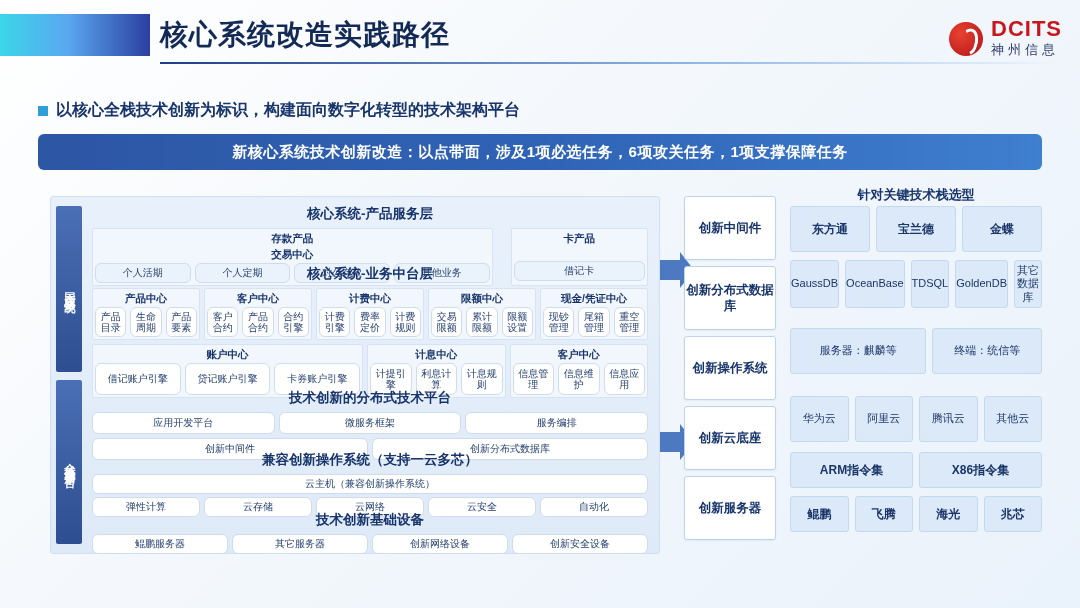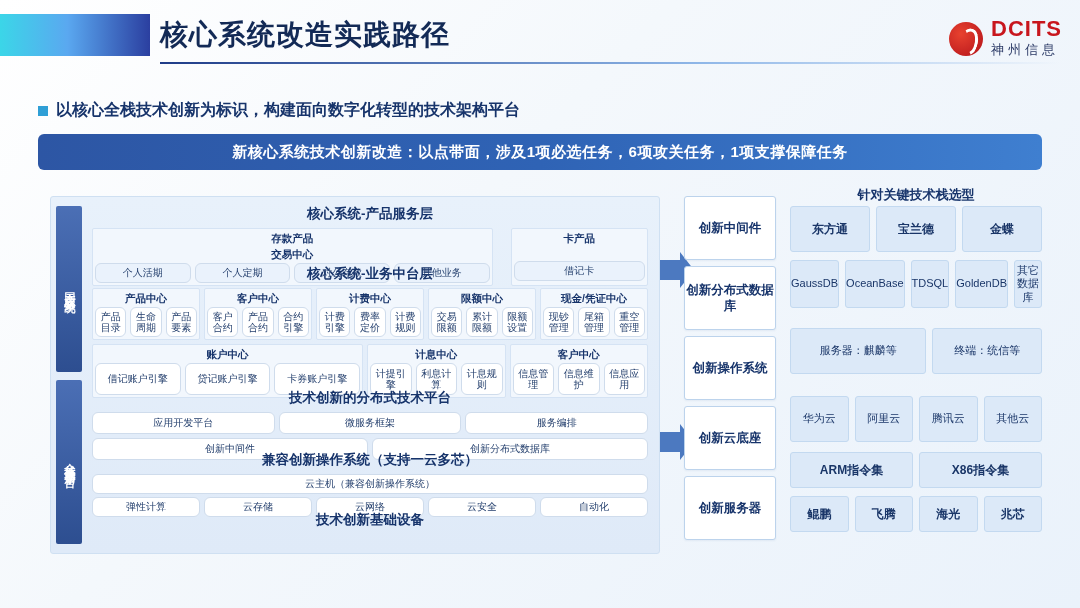--- a/index.html
+++ b/index.html
@@ -285,20 +285,26 @@
     <div class="cell" style="flex:1;height:18px">弹性计算</div>
     <div class="cell" style="flex:1;height:18px">云存储</div>
     <div class="cell" style="flex:1;height:18px">云网络</div>
     <div class="cell" style="flex:1;height:18px">云安全</div>
     <div class="cell" style="flex:1;height:18px">自动化</div>
   </div>
 </div>
 
 <div id="infra">
   <div class="sec-title">技术创新基础设备</div>
+  <div class="row" style="margin-top:2px">
+    <div class="cell" style="flex:1;height:18px">鲲鹏服务器</div>
+    <div class="cell" style="flex:1;height:18px">其它服务器</div>
+    <div class="cell" style="flex:1;height:18px">创新网络设备</div>
+    <div class="cell" style="flex:1;height:18px">创新安全设备</div>
+  </div>
 </div>
 
 <div class="arrow" style="left:660px;top:252px">
   <svg width="34" height="36" viewBox="0 0 34 36">
     <polygon points="0,8 20,8 20,0 34,18 20,36 20,28 0,28" fill="#2f63b5" opacity="0.85"></polygon>
   </svg>
 </div>
 <div class="arrow" style="left:660px;top:424px">
   <svg width="34" height="36" viewBox="0 0 34 36">
     <polygon points="0,8 20,8 20,0 34,18 20,36 20,28 0,28" fill="#2f63b5" opacity="0.85"></polygon>

